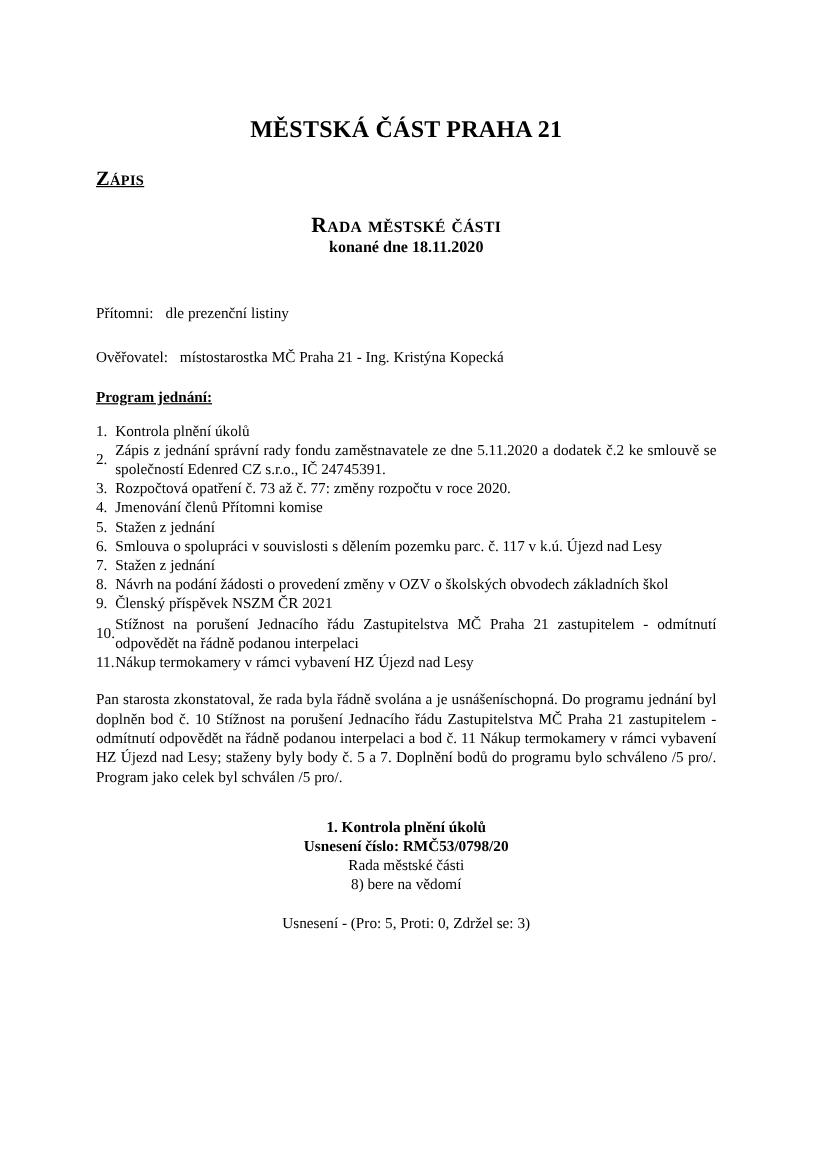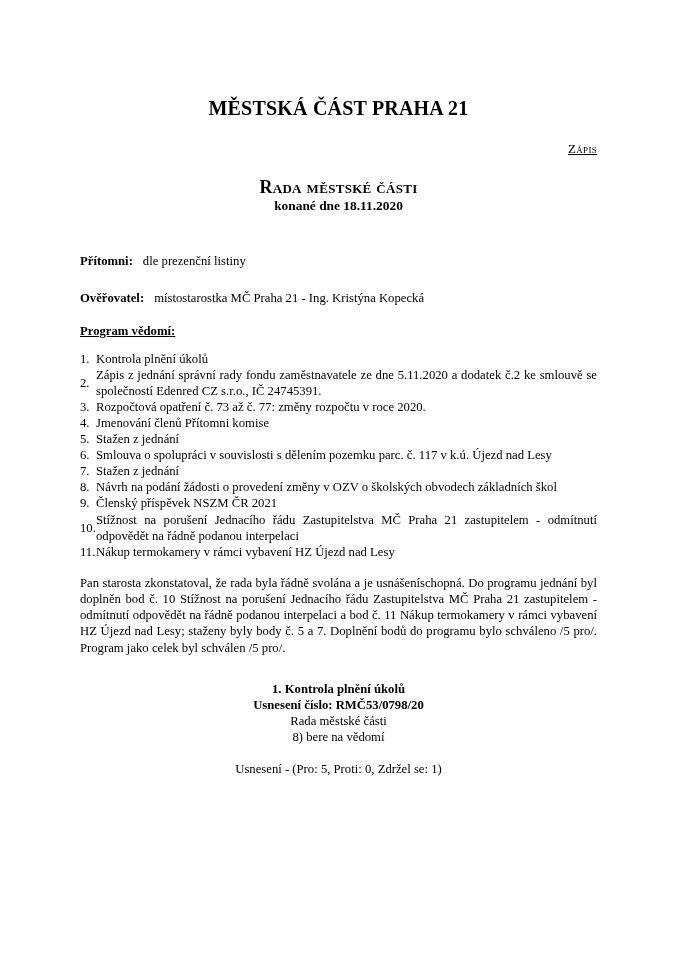--- a/index.html
+++ b/index.html
@@ -26,24 +26,24 @@
   .doc-title {
     margin: 0;
     text-align: center;
     font-size: 20px;
     line-height: 23px;
     font-weight: bold;
     letter-spacing: 0.2px;
   }
   .doc-type {
     margin-top: 19px;
-    text-align: right;
-    font-size: 13px;
+    text-align: left;
+    font-size: 17px;
     line-height: 20px;
-    font-weight: normal;
+    font-weight: bold;
     font-variant: small-caps;
     letter-spacing: 0.3px;
   }
   .doc-type .u { text-decoration: underline; }
   .council-heading {
     margin-top: 18px;
     text-align: center;
     font-size: 18px;
     line-height: 21px;
     font-weight: bold;
@@ -53,21 +53,21 @@
   .session-line {
     text-align: center;
     font-size: 13.4px;
     line-height: 16px;
     font-weight: bold;
   }
   .session-first { margin-top: 20px; }
   .attendance { margin-top: 39px; }
   .att-row + .att-row { margin-top: 21px; }
   .att-label {
-    font-weight: bold;
+    font-weight: normal;
     display: inline-block;
     margin-right: 10px;
   }
   .program-heading {
     margin-top: 17px;
     font-weight: bold;
     text-decoration: underline;
   }
   .agenda {
     list-style: none;
@@ -117,21 +117,21 @@
 
   <div class="attendance">
     <div class="att-row">
       <span class="att-label">Přítomni:</span><span>dle prezenční listiny</span>
     </div>
     <div class="att-row">
       <span class="att-label">Ověřovatel:</span><span>místostarostka MČ Praha 21 - Ing. Kristýna Kopecká</span>
     </div>
   </div>
 
-  <div class="program-heading">Program vědomí:</div>
+  <div class="program-heading">Program jednání:</div>
 
   <ol class="agenda">
     <li>
         <span class="num">1.</span>
         <span class="txt">Kontrola plnění úkolů</span>
       </li>
     <li>
         <span class="num">2.</span>
         <span class="txt">Zápis z jednání správní rady fondu zaměstnavatele ze dne 5.11.2020 a dodatek č.2 ke smlouvě se společností Edenred CZ s.r.o., IČ 24745391.</span>
       </li>
@@ -173,16 +173,16 @@
       </li>
   </ol>
 
   <p class="opening-paragraph">Pan starosta zkonstatoval, že rada byla řádně svolána a je usnášeníschopná. Do programu jednání byl doplněn bod č. 10 Stížnost na porušení Jednacího řádu Zastupitelstva MČ Praha 21 zastupitelem - odmítnutí odpovědět na řádně podanou interpelaci a bod č. 11 Nákup termokamery v rámci vybavení HZ Újezd nad Lesy; staženy byly body č. 5 a 7. Doplnění bodů do programu bylo schváleno /5 pro/. Program jako celek byl schválen /5 pro/.</p>
 
   <section class="resolution">
     <div class="bold">1. Kontrola plnění úkolů</div>
     <div class="bold">Usnesení číslo: RMČ53/0798/20</div>
     <div>Rada městské části</div>
     <div>8) bere na vědomí</div>
-    <div class="res-vote">Usnesení - (Pro: 5, Proti: 0, Zdržel se: 1)</div>
+    <div class="res-vote">Usnesení - (Pro: 5, Proti: 0, Zdržel se: 3)</div>
   </section>
 
 </div>
 
 </body></html>

